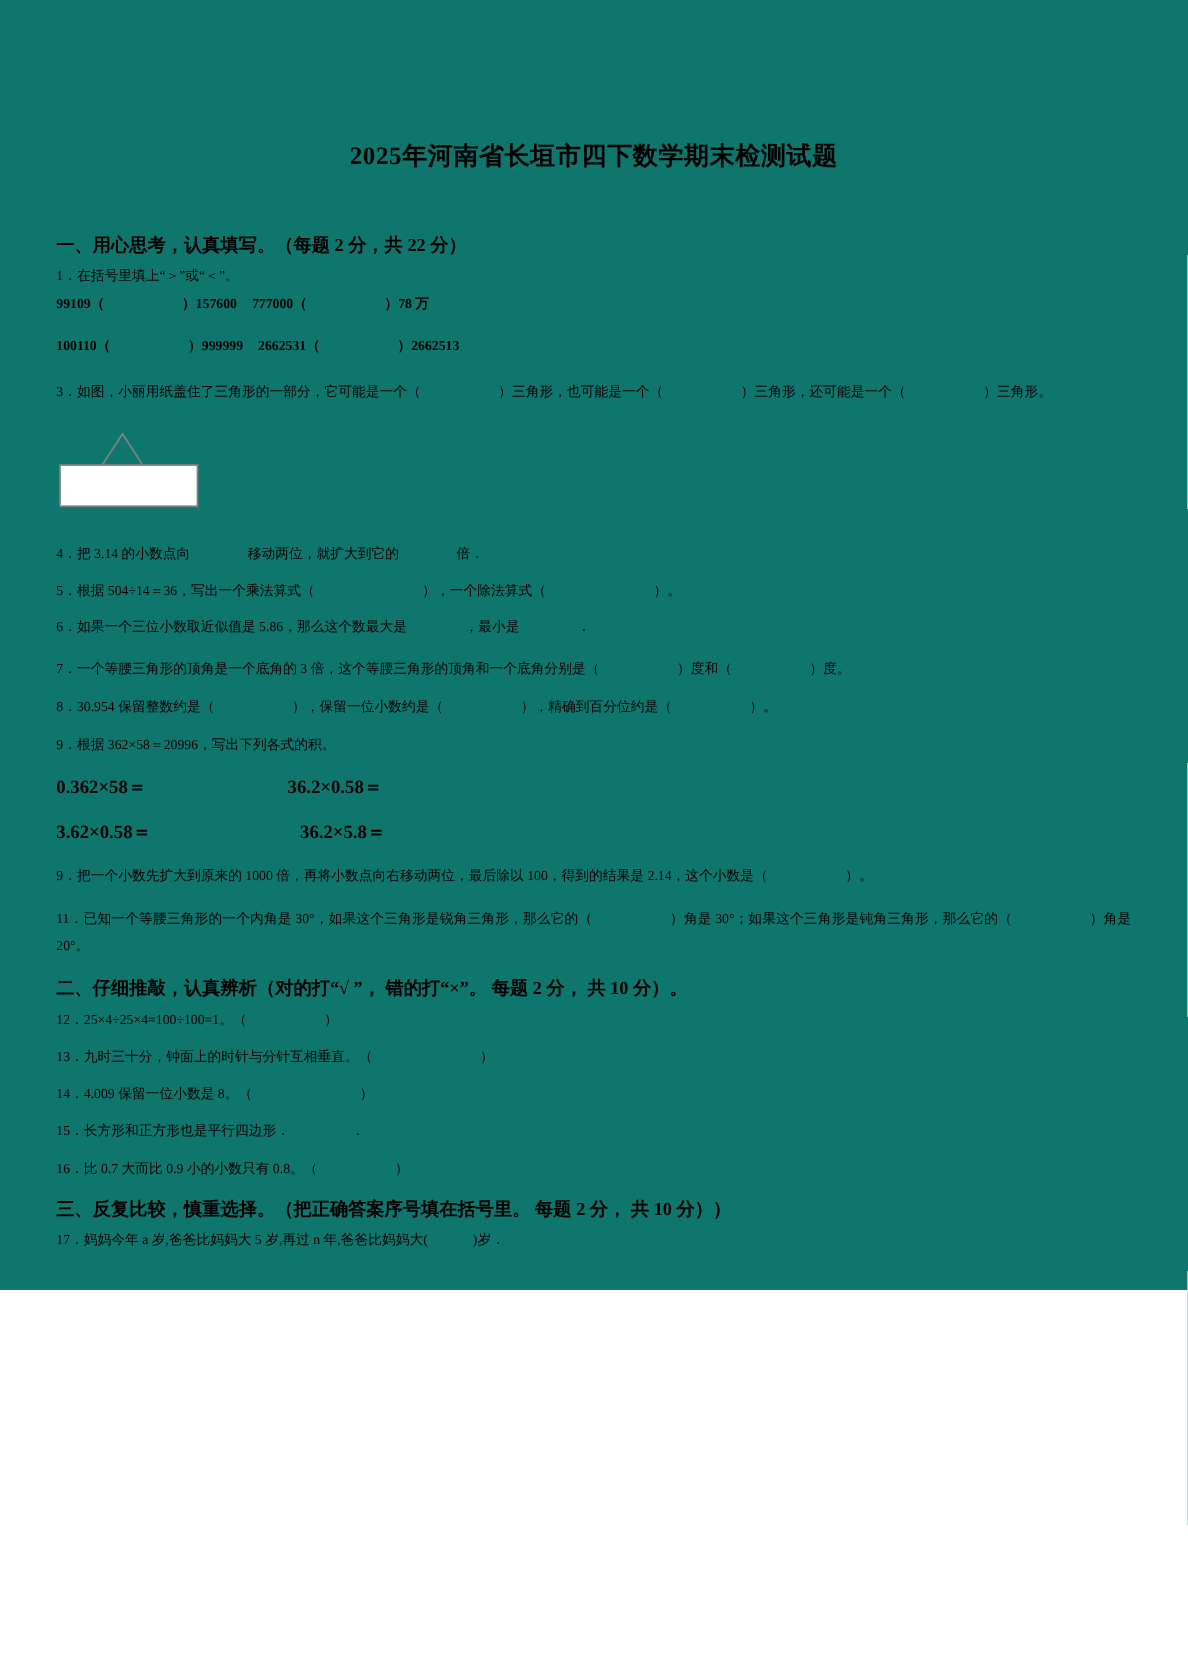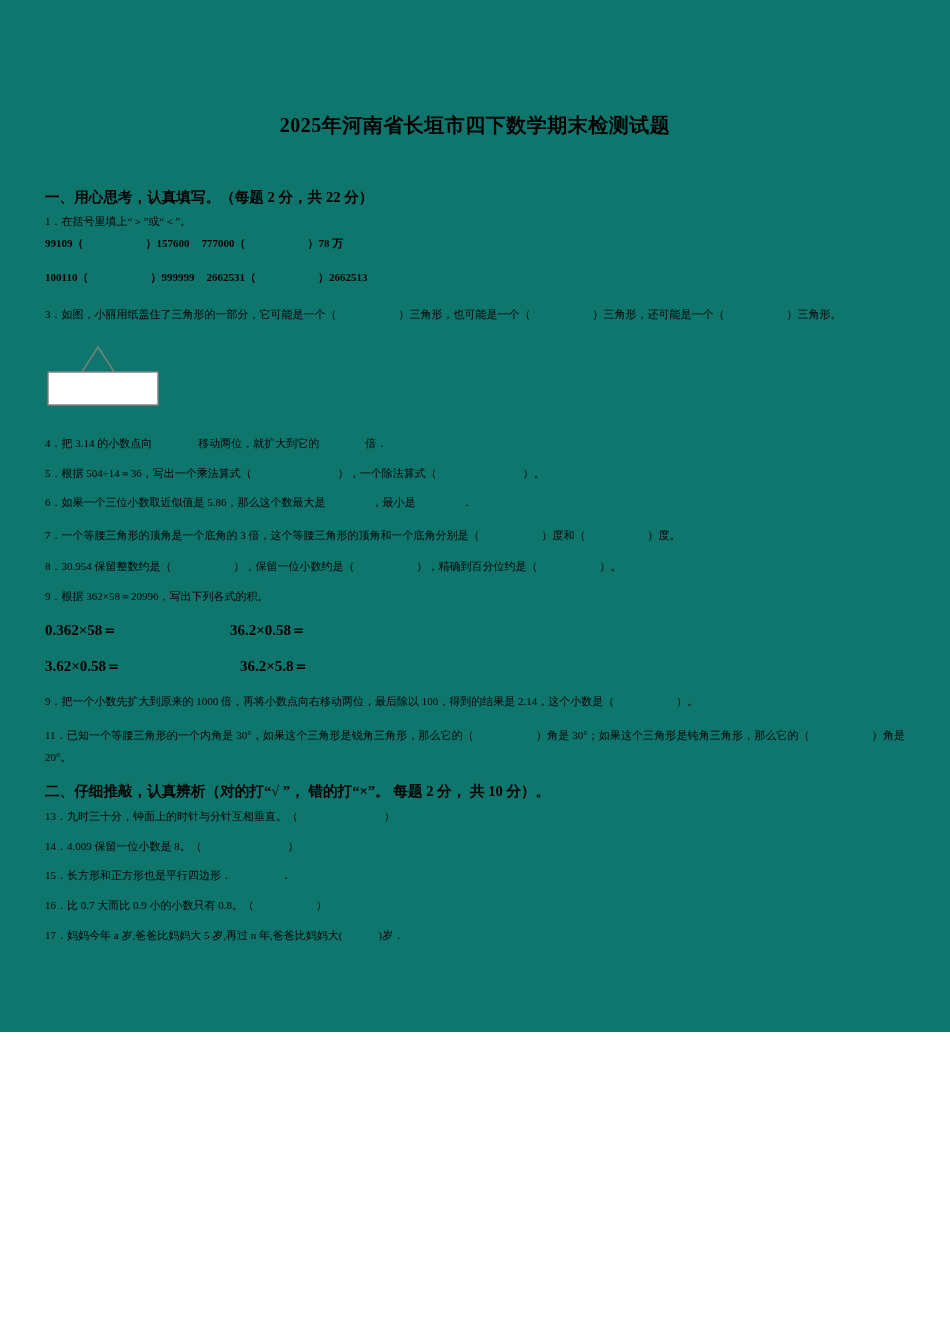--- a/index.html
+++ b/index.html
@@ -170,36 +170,40 @@
     <p class="q wide gap-sm">
       <span>9．</span><span>把一个小数先扩大到原来的 1000 倍，再将小数点向右移动两位，最后除以 100，得到的结果是 2.14，这个小数是（</span><span class="u-md"> </span><span>）。</span>
     </p>
 
     <p class="q wide gap-sm">
       <span>11．</span><span>已知一个等腰三角形的一个内角是 30°，如果这个三角形是锐角三角形，那么它的（</span><span class="u-md"> </span><span>）角是 30°；如果这个三角形是钝角三角形，那么它的（</span><span class="u-md"> </span><span>）角是 20°。</span>
     </p>
 
     <p class="section-head tight">二、仔细推敲，认真辨析（对的打“√ ”， 错的打“×”。 每题 2 分， 共 10 分）。</p>
 
+    <p class="q gap-sm">
+      <span>12．</span><span>25×4÷25×4=100÷100=1。（</span><span class="u-md"> </span><span>）</span>
+    </p>
 
     <p class="q gap-sm">
       <span>13．</span><span>九时三十分，钟面上的时针与分针互相垂直。（</span><span class="u-lg"> </span><span>）</span>
     </p>
 
     <p class="q gap-sm">
       <span>14．</span><span>4.009 保留一位小数是 8。（</span><span class="u-lg"> </span><span>）</span>
     </p>
 
     <p class="q gap-sm">
       <span>15．</span><span>长方形和正方形也是平行四边形．</span> <span class="u-sm"> </span><span>．</span>
     </p>
 
     <p class="q gap-sm">
       <span>16．</span><span>比 0.7 大而比 0.9 小的小数只有 0.8。（</span><span class="u-md"> </span><span>）</span>
     </p>
 
+    <p class="section-head tight">三、反复比较，慎重选择。（把正确答案序号填在括号里。 每题 2 分， 共 10 分））</p>
 
     <p class="q">
       <span>17．</span><span>妈妈今年 a 岁,爸爸比妈妈大 5 岁,再过 n 年,爸爸比妈妈大(</span><span class="u-xs" style="text-decoration:none;"> </span><span>)岁．</span>
     </p>
 
   </div>
 </div>
 
 </body></html>

